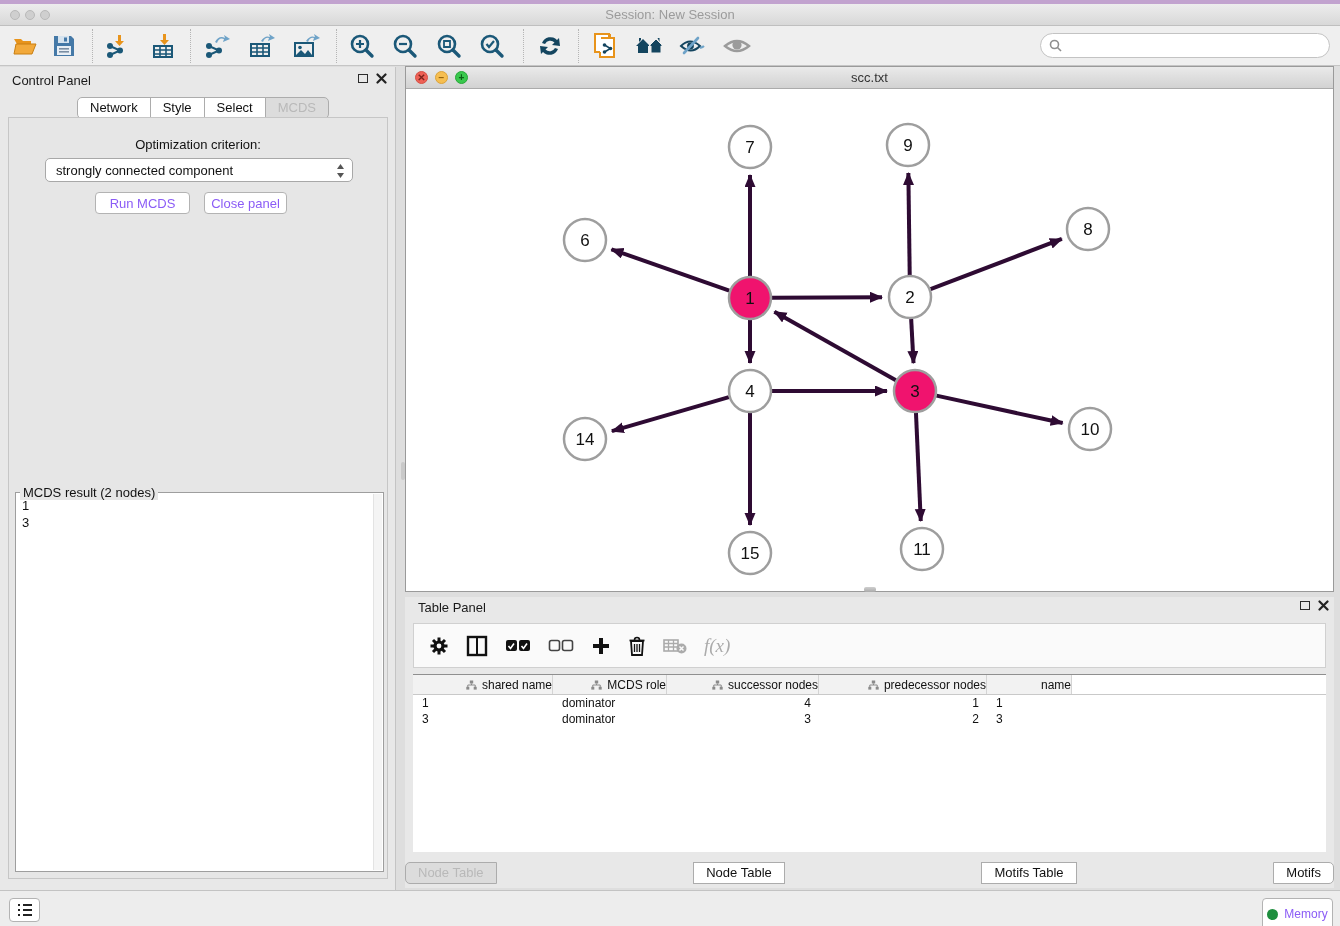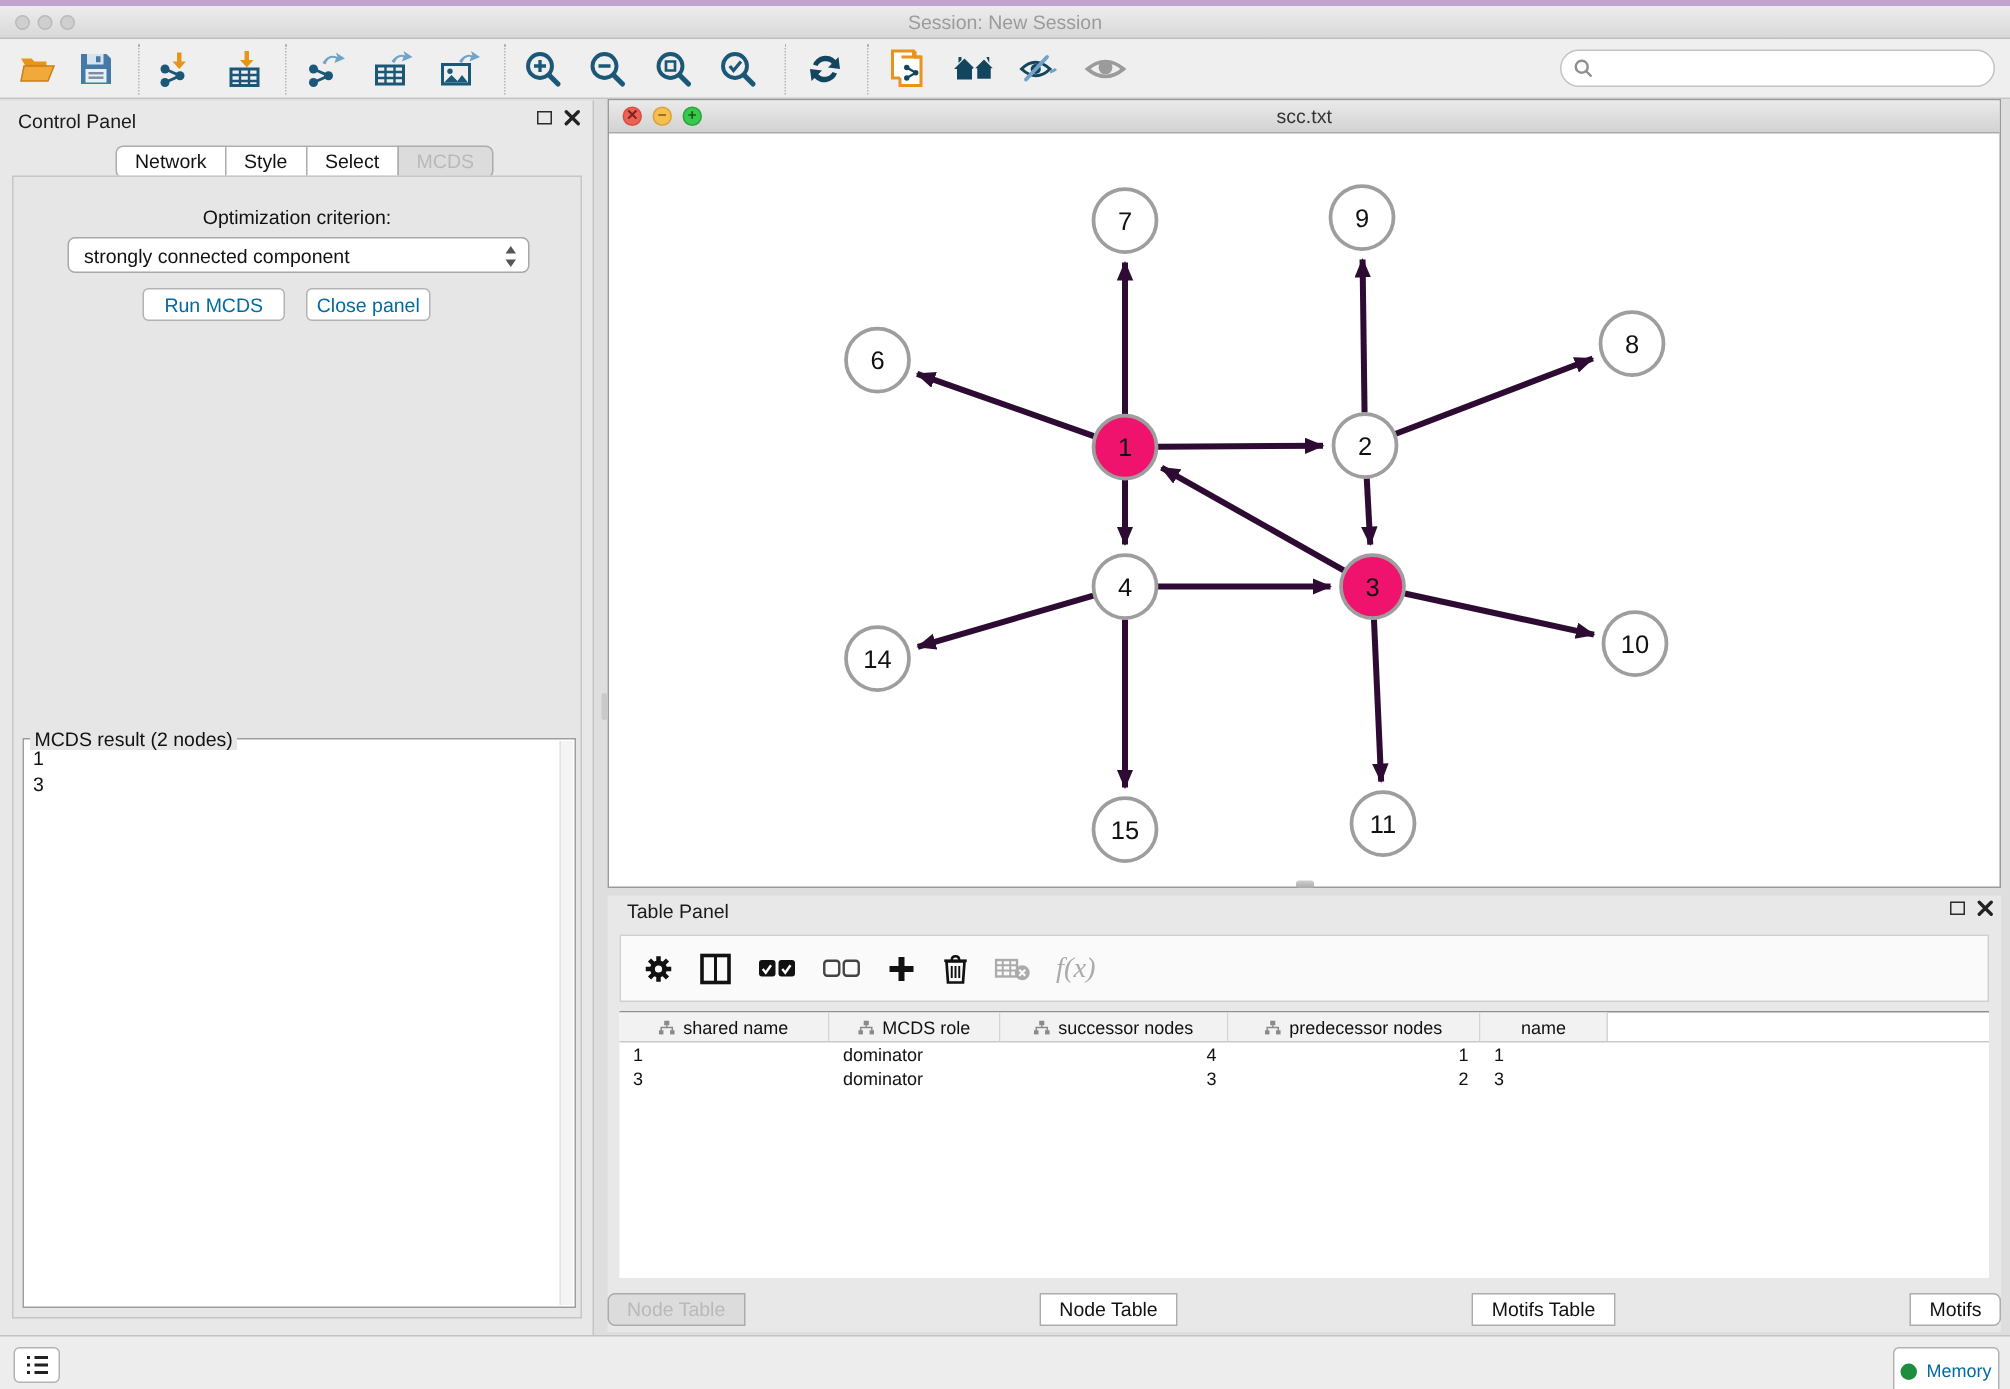--- a/index.html
+++ b/index.html
@@ -30,21 +30,21 @@
   #cp-tabs { left:77px; top:30px; display:flex; }
   .tab { font-size:13px; padding:2px 12px 3px 12px; background:#fff; border:1px solid #ACACAC; margin-left:-1px; color:#111; }
   .tab:first-child { border-radius:5px 0 0 5px; margin-left:0; }
   .tab:last-child { border-radius:0 5px 5px 0; }
   .tab.active-gray { background:#DCDCDC; color:#B9B9B9; }
   #cp-inner { left:8px; top:50px; width:380px; height:762px; background:#E6E6E6; border:1px solid #C6C6C6; }
   #opt-label { left:0; top:19px; width:100%; text-align:center; font-size:13px; color:#111; }
   #opt-select { left:36px; top:40px; width:308px; height:24px; background:#fff; border:1px solid #A8A8A8; border-radius:5px;
     font-size:13px; display:flex; align-items:center; padding-left:10px; color:#111; }
   #opt-select .stepper { position:absolute; right:7px; top:4px; }
-  .btn { background:#fff; border:1px solid #B3B3B3; border-radius:4px; font-size:13px; color:#0369a1;
+  .btn { background:#fff; border:1px solid #B3B3B3; border-radius:4px; font-size:13px; color:#8b5cf6;
     display:flex; align-items:center; justify-content:center; }
   #run-btn { left:86px; top:74px; width:95px; height:22px; }
   #closepanel-btn { left:195px; top:74px; width:83px; height:22px; }
   #result-box { left:6px; top:374px; width:369px; height:380px; border:1px solid #9E9E9E; background:#fff; }
   #result-legend { position:absolute; left:4px; top:-8px; background:#E6E6E6; padding:0 3px; font-size:13px; color:#111; }
   #result-lines { position:absolute; left:6px; top:4px; font-size:13px; line-height:17px; color:#111; white-space:pre-line; }
   #result-scroll { position:absolute; right:1px; top:1px; bottom:1px; width:9px; background:#F4F4F4; border-left:1px solid #E3E3E3; }
 
   
   #net-window { left:405px; top:66px; width:929px; height:526px; border:1px solid #9A9A9A; background:#fff; }
@@ -55,21 +55,21 @@
   #v-grip { left:401px; top:462px; width:4px; height:18px; background:#C9C9C9; border-radius:2px; }
 
   
   #table-panel { left:405px; top:597px; width:929px; height:291px; background:#E8E8E8; }
   #tp-title { left:13px; top:3px; font-size:13px; color:#1a1a1a; }
   #tp-toolbar { left:8px; top:26px; width:913px; height:45px; background:#FAFAFA; border:1px solid #D0D0D0;
     display:flex; align-items:center; gap:17px; padding-left:15px; }
   .fx { font-family:"Liberation Serif", serif; font-style:italic; font-size:19px; color:#ABABAB; }
   #tp-table { left:8px; top:77px; width:913px; height:178px; background:#fff; border-top:1px solid #8F8F8F; }
   #tbl-header { display:flex; height:20px; border-bottom:1px solid #C9C9C9; }
-  .th { background:#F2F2F2; border-right:1px solid #D4D4D4; display:flex; align-items:center; justify-content:center;
+  .th { background:#F2F2F2; border-right:1px solid #D4D4D4; display:flex; align-items:center; justify-content:flex-end;
     gap:5px; font-size:12px; color:#111; }
   .tr { display:flex; height:16px; font-size:12px; color:#111; }
   .td { overflow:hidden; white-space:nowrap; }
   #tp-tabs { left:0; top:265px; width:100%; display:flex; justify-content:space-between; }
 
   
   #statusbar { left:0; top:890px; width:1340px; height:36px; background:#EDEDED; border-top:1px solid #C3C3C3; }
   #list-btn { left:9px; top:7px; width:31px; height:24px; }
   #memory-btn { left:1262px; top:7px; width:71px; height:32px; gap:6px; font-size:12px; }
   .green-dot { width:11px; height:11px; border-radius:50%; background:#1E8E3E; }

